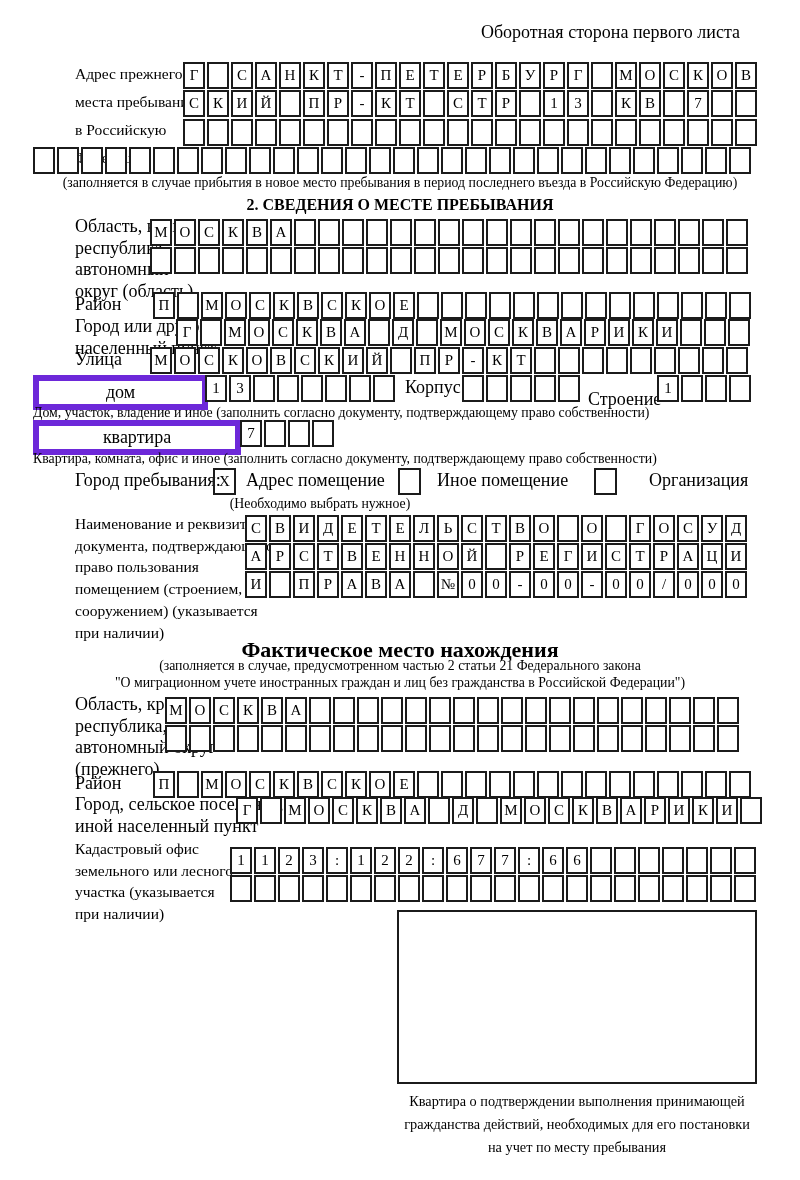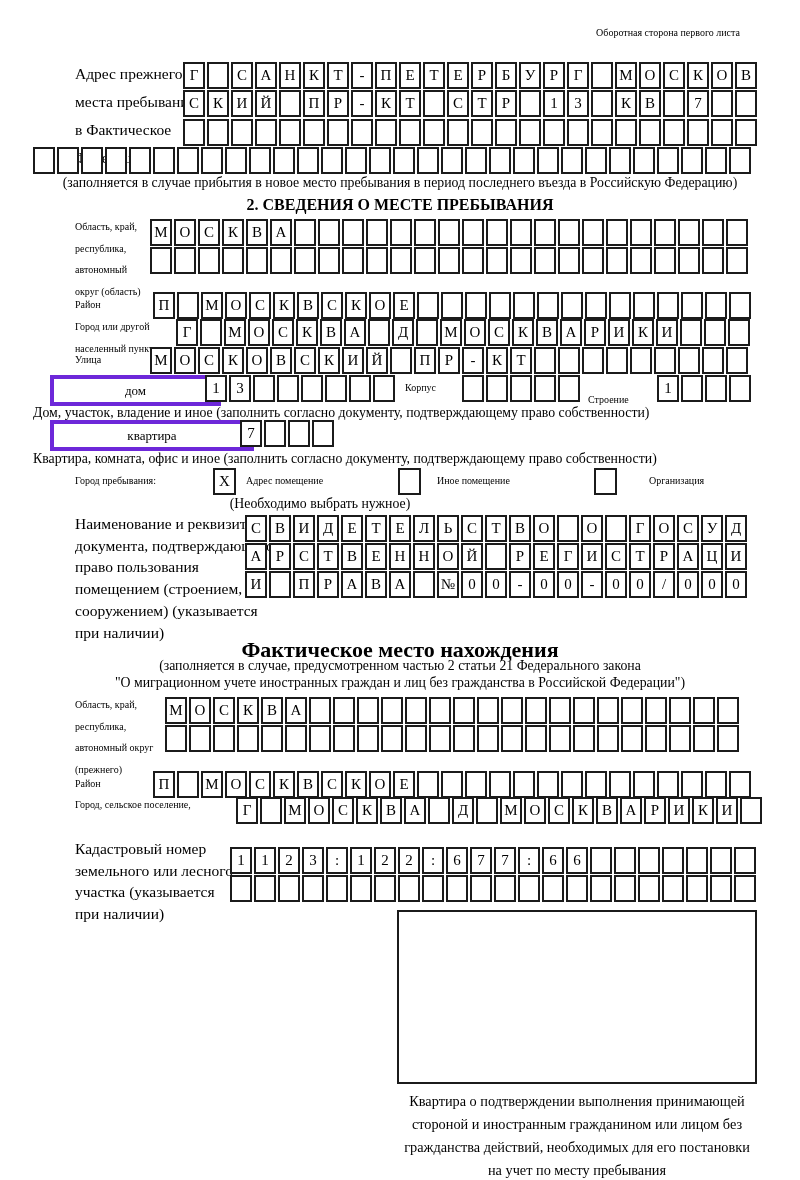--- a/index.html
+++ b/index.html
@@ -1,44 +1,44 @@
 <!DOCTYPE html>
 <html><head>
 <meta charset="utf-8">
 <style>
   html,body{margin:0;padding:0;background:#fff;}
   .page{position:relative;width:800px;height:1180px;background:#ffffff;color:#000;
         font-family:"Liberation Serif","DejaVu Serif",serif;overflow:hidden;}
   .abs{position:absolute;}
-  .lbl{font-size:10px;line-height:21.5px;}
+  .lbl{font-size:18px;line-height:21.5px;}
   .lbl28{font-size:15.5px;line-height:28px;}
   .lbl22{font-size:15.5px;line-height:21.7px;}
   .cellrow{position:absolute;display:flex;gap:2px;}
   .cell{flex:none;width:18px;height:23px;border:2px solid #1b1b1b;text-align:center;
         font-size:15px;line-height:23px;background:#fff;}
   .cellbox{position:absolute;width:19px;height:23px;border:2px solid #1b1b1b;text-align:center;
         font-size:15px;line-height:23px;}
-  .rect{position:absolute;border:4px solid #6d28d9;display:flex;align-items:center;justify-content:center;
-        font-size:13px;background:#fff;margin-left:17px;}
+  .rect{position:absolute;border:6px solid #6d28d9;display:flex;align-items:center;justify-content:center;
+        font-size:18px;background:#fff;}
   .note{font-size:13.8px;line-height:16.8px;}
   .center{left:0;width:100%;text-align:center;}
   .bold{font-weight:bold;}
   .stamp{position:absolute;border:2px solid #1b1b1b;background:#fff;}
 </style>
 </head>
 <body>
 
 <div class="page">
 
   <div class="abs lbl" style="top:22px;right:60px;">Оборотная сторона первого листа</div>
 
   <div class="abs lbl28" style="left:75px;top:60px;">
       <div>Адрес прежнего</div>
       <div>места пребывания</div>
-      <div>в Фактическое</div>
+      <div>в Российскую</div>
       <div>Федерации</div>
     </div>
   <div class="cellrow" style="left:183px;top:62px;">
       <span class="cell">Г</span>
       <span class="cell"></span>
       <span class="cell">С</span>
       <span class="cell">А</span>
       <span class="cell">Н</span>
       <span class="cell">К</span>
       <span class="cell">Т</span>
@@ -511,20 +511,21 @@
       <span class="cell"></span>
       <span class="cell"></span>
       <span class="cell"></span>
       <span class="cell"></span>
       <span class="cell"></span>
       <span class="cell"></span>
     </div>
 
   <div class="abs lbl" style="left:75px;top:794px;">
       <div>Город, сельское поселение,</div>
+      <div>иной населенный пункт</div>
     </div>
   <div class="cellrow" style="left:236px;top:797px;">
       <span class="cell">Г</span>
       <span class="cell"></span>
       <span class="cell">М</span>
       <span class="cell">О</span>
       <span class="cell">С</span>
       <span class="cell">К</span>
       <span class="cell">В</span>
       <span class="cell">А</span>
@@ -538,21 +539,21 @@
       <span class="cell">В</span>
       <span class="cell">А</span>
       <span class="cell">Р</span>
       <span class="cell">И</span>
       <span class="cell">К</span>
       <span class="cell">И</span>
       <span class="cell"></span>
     </div>
 
   <div class="abs lbl22" style="left:75px;top:838px;">
-      <div>Кадастровый номер</div>
+      <div>Кадастровый офис</div>
       <div>земельного или лесного</div>
       <div>участка (указывается</div>
       <div>при наличии)</div>
     </div>
   <div class="cellrow" style="left:230px;top:847px;">
       <span class="cell">1</span>
       <span class="cell">1</span>
       <span class="cell">2</span>
       <span class="cell">3</span>
       <span class="cell">:</span>
@@ -595,18 +596,17 @@
       <span class="cell"></span>
       <span class="cell"></span>
       <span class="cell"></span>
       <span class="cell"></span>
       <span class="cell"></span>
     </div>
 
   <div class="stamp" style="left:397px;top:910px;width:356px;height:170px;"></div>
   <div class="abs" style="left:382px;top:1090px;width:390px;text-align:center;font-size:14.3px;line-height:23px;">
       <div>Квартира о подтверждении выполнения принимающей</div>
-      <div>стороной и иностранным гражданином или лицом без</div>
       <div>гражданства действий, необходимых для его постановки</div>
       <div>на учет по месту пребывания</div>
     </div>
 
 </div>
 
 </body></html>

